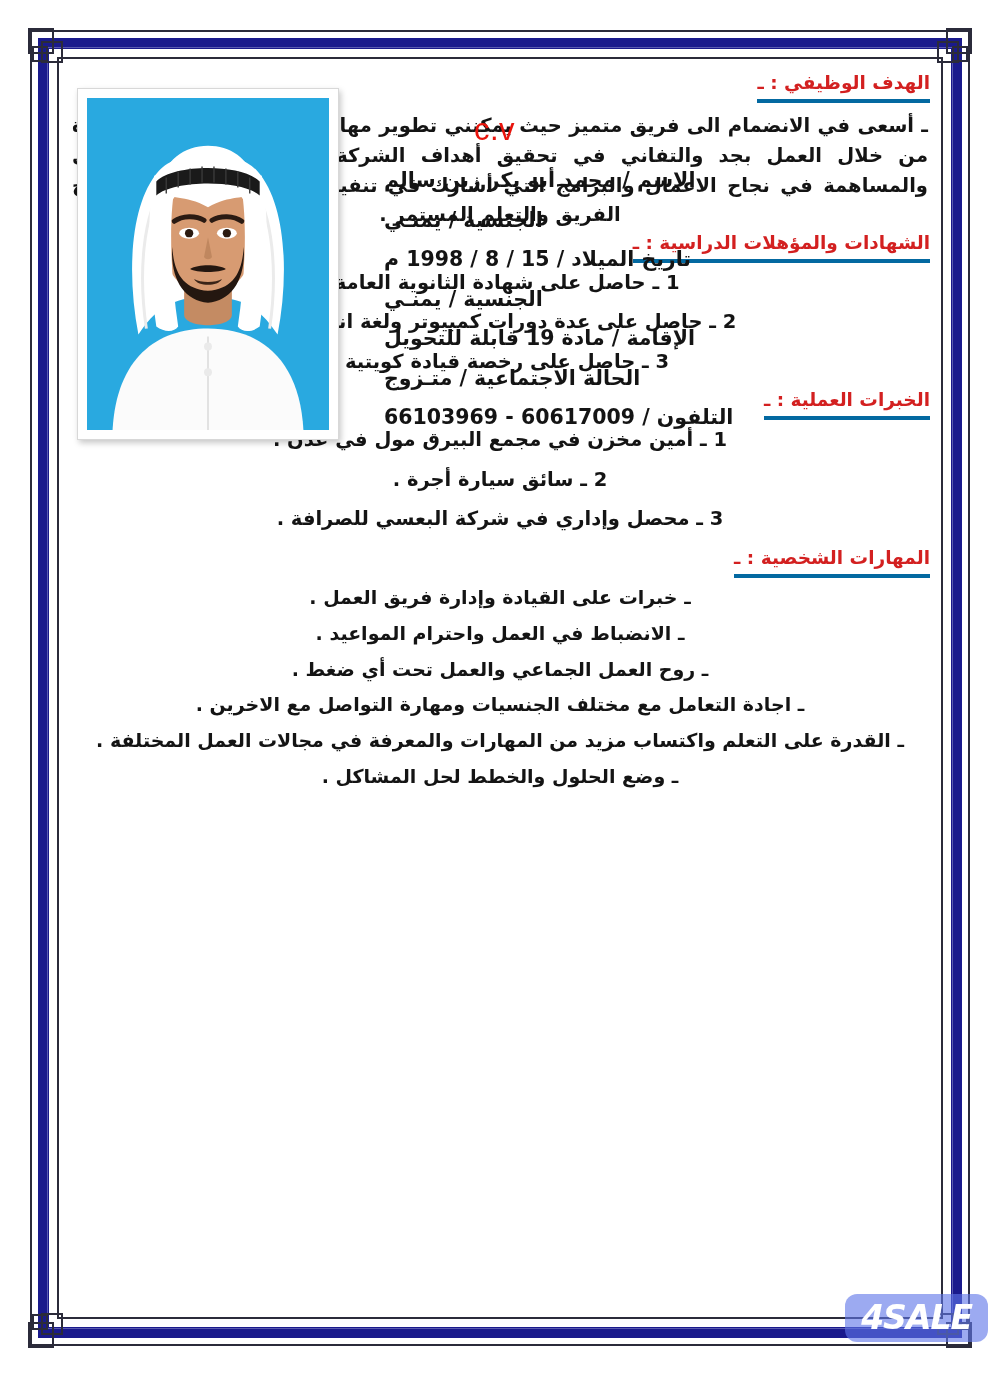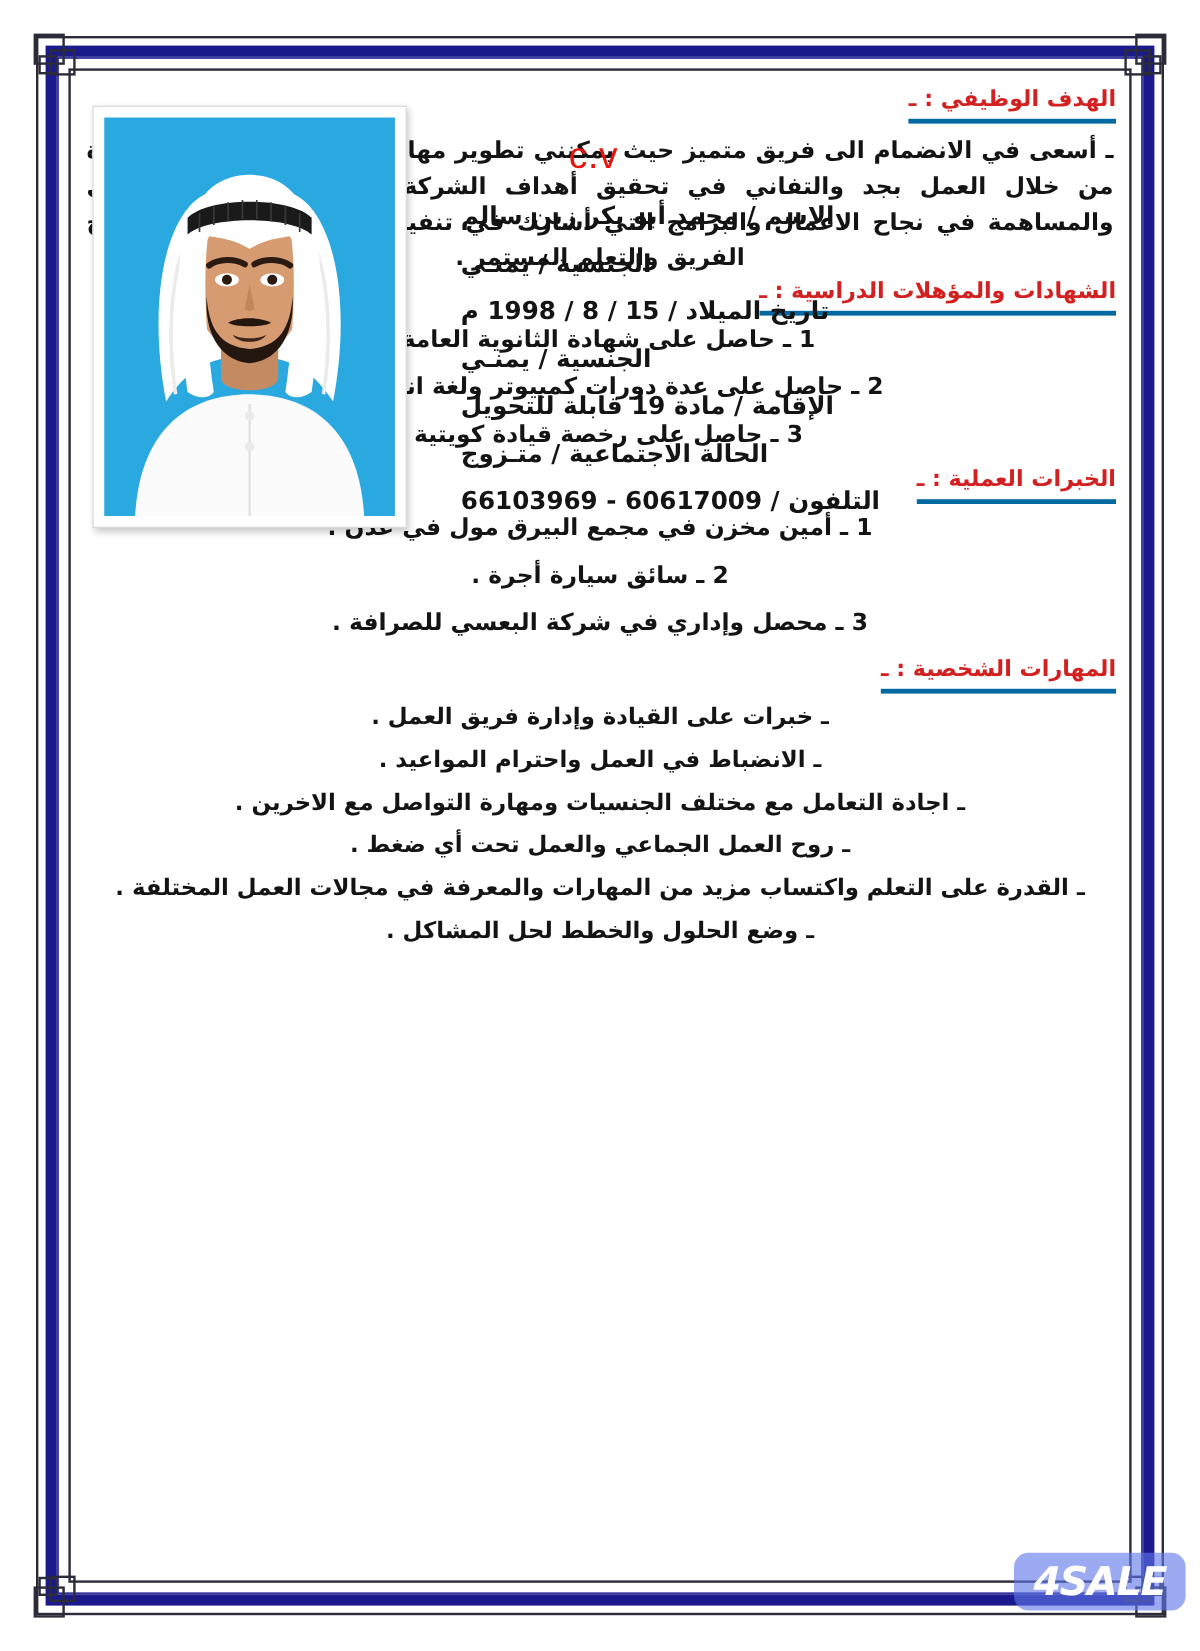--- a/index.html
+++ b/index.html
@@ -332,22 +332,22 @@
       </ul>
     </div>
 
     <div class="section">
       <div class="section-head">
         <span>المهارات الشخصية : ـ</span>
       </div>
       <ul class="items skills">
         <li>ـ خبرات على القيادة وإدارة فريق العمل .</li>
         <li>ـ الانضباط في العمل واحترام المواعيد .</li>
+        <li>ـ روح العمل الجماعي والعمل تحت أي ضغط .</li>
         <li>ـ اجادة التعامل مع مختلف الجنسيات ومهارة التواصل مع الاخرين .</li>
-        <li>ـ روح العمل الجماعي والعمل تحت أي ضغط .</li>
         <li>ـ القدرة على التعلم واكتساب مزيد من المهارات والمعرفة في مجالات العمل المختلفة .</li>
         <li>ـ وضع الحلول والخطط لحل المشاكل .</li>
       </ul>
     </div>
 
   </div>
 
   <div class="watermark">
     <span class="watermark-text">4SALE</span>
   </div>

